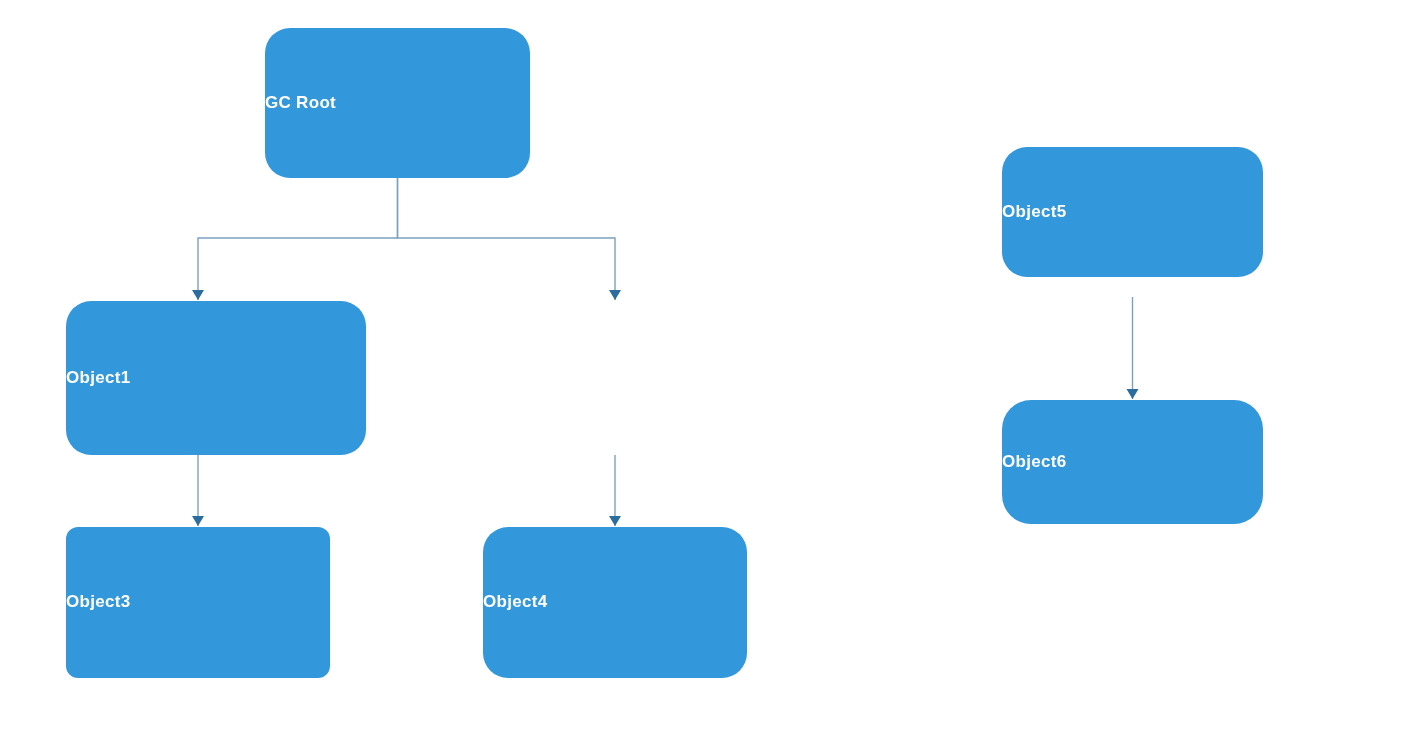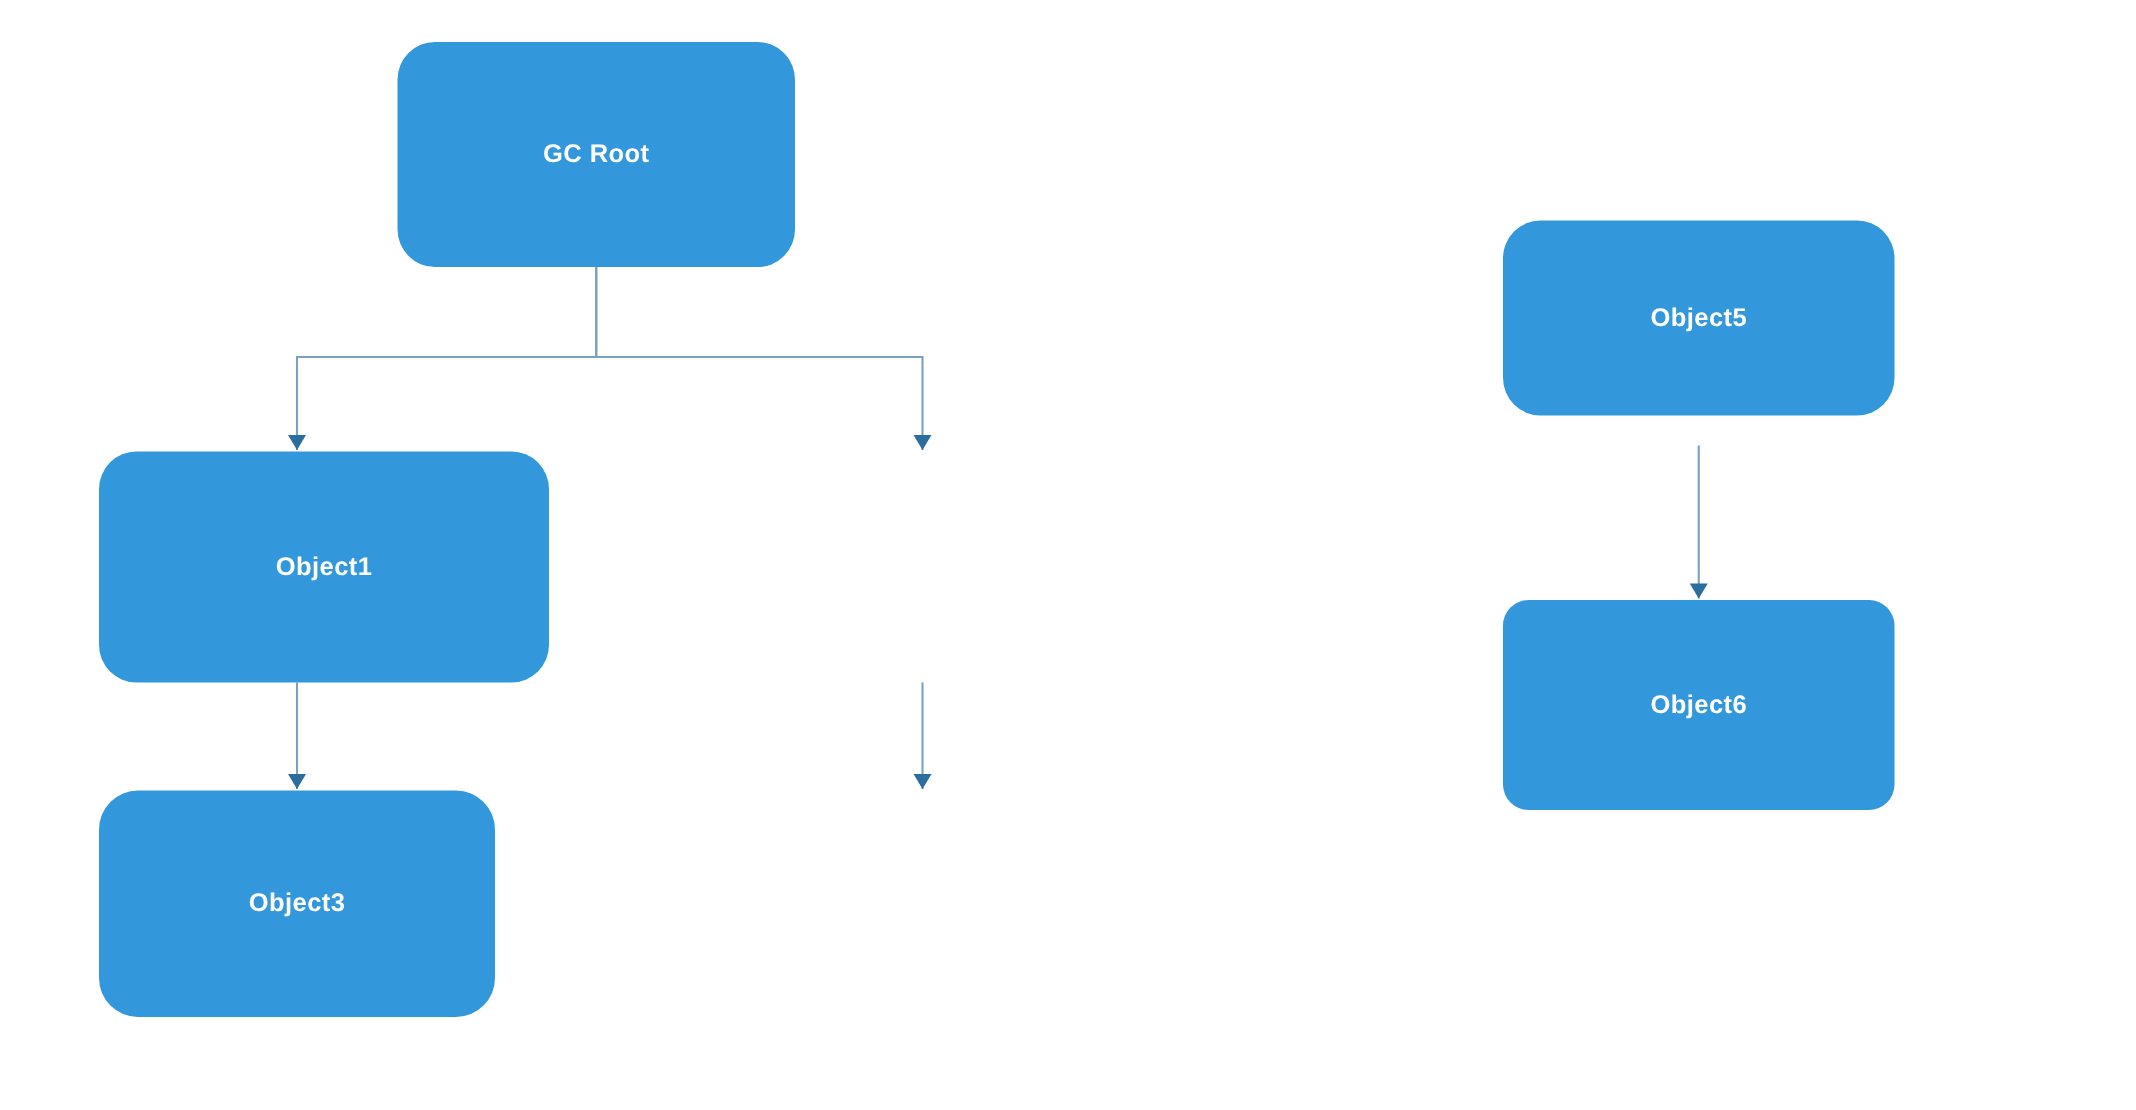--- a/index.html
+++ b/index.html
@@ -21,21 +21,20 @@
     left: 0;
     top: 0;
     width: 1424px;
     height: 740px;
     pointer-events: none;
   }
   .node {
     position: absolute;
     display: flex;
     align-items: center;
-    justify-content: center;
     box-sizing: border-box;
     text-align: center;
   }
   .node-label {
     font-size: 17px;
     font-weight: 700;
     letter-spacing: 0.3px;
     line-height: 1.2;
     -webkit-font-smoothing: antialiased;
   }
@@ -56,22 +55,25 @@
       <path d="M 615 455 L 615 526" fill="none" stroke="#7ba1c0" stroke-width="1.4" marker-end="url(#arrowhead)"></path>
       <path d="M 1132.5 297 L 1132.5 399" fill="none" stroke="#7ba1c0" stroke-width="1.4" marker-end="url(#arrowhead)"></path>
     </svg>
 
 <div class="node" style="left: 265px; top: 28px; width: 265px; height: 150px; background: rgb(51, 152, 219); color: rgb(255, 255, 255); border-radius: 25px;">
       <span class="node-label">GC Root</span>
     </div>
     <div class="node" style="left: 66px; top: 301px; width: 300px; height: 154px; background: rgb(51, 152, 219); color: rgb(255, 255, 255); border-radius: 25px;">
       <span class="node-label">Object1</span>
     </div>
-    <div class="node" style="left: 66px; top: 527px; width: 264px; height: 151px; background: rgb(51, 152, 219); color: rgb(255, 255, 255); border-radius: 26px;">
+    <div class="node" style="left: 66px; top: 527px; width: 264px; height: 151px; background: rgb(51, 152, 219); color: rgb(255, 255, 255); border-radius: 12px;">
       <span class="node-label">Object3</span>
+    </div>
+    <div class="node" style="left: 483px; top: 527px; width: 264px; height: 151px; background: rgb(51, 152, 219); color: rgb(255, 255, 255); border-radius: 25px;">
+      <span class="node-label">Object4</span>
     </div>
     <div class="node" style="left: 1002px; top: 147px; width: 261px; height: 130px; background: rgb(51, 152, 219); color: rgb(255, 255, 255); border-radius: 25px;">
       <span class="node-label">Object5</span>
     </div>
-    <div class="node" style="left: 1002px; top: 400px; width: 261px; height: 140px; background: rgb(51, 152, 219); color: rgb(255, 255, 255); border-radius: 17px;">
+    <div class="node" style="left: 1002px; top: 400px; width: 261px; height: 124px; background: rgb(51, 152, 219); color: rgb(255, 255, 255); border-radius: 29px;">
       <span class="node-label">Object6</span>
     </div>
   </div>
 
 </body></html>

